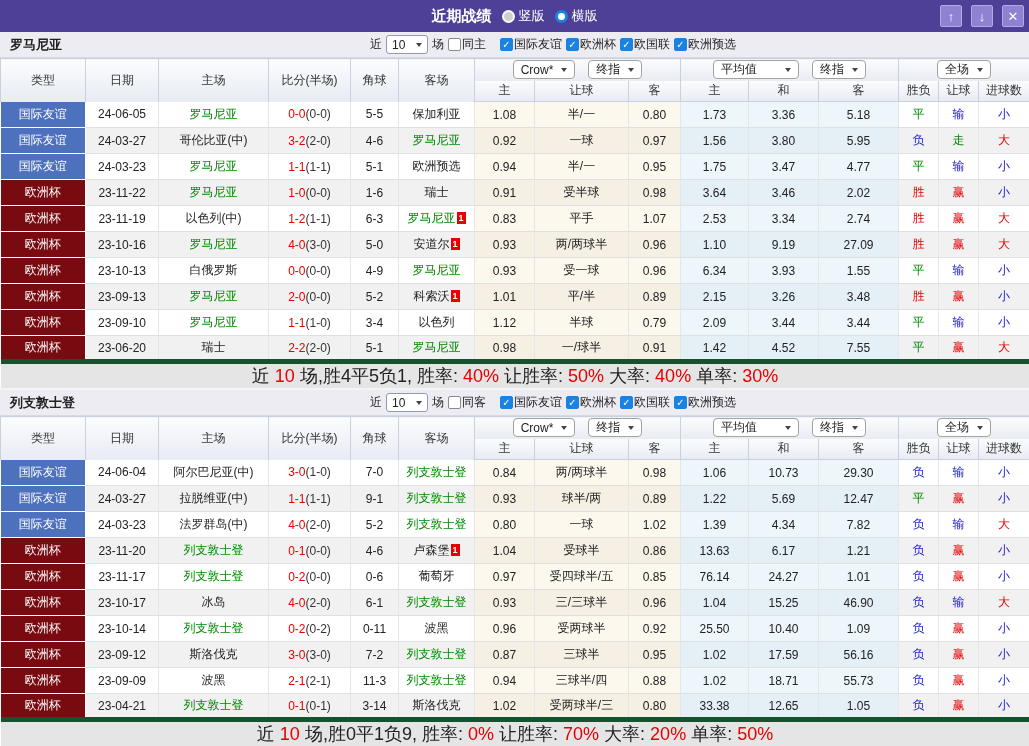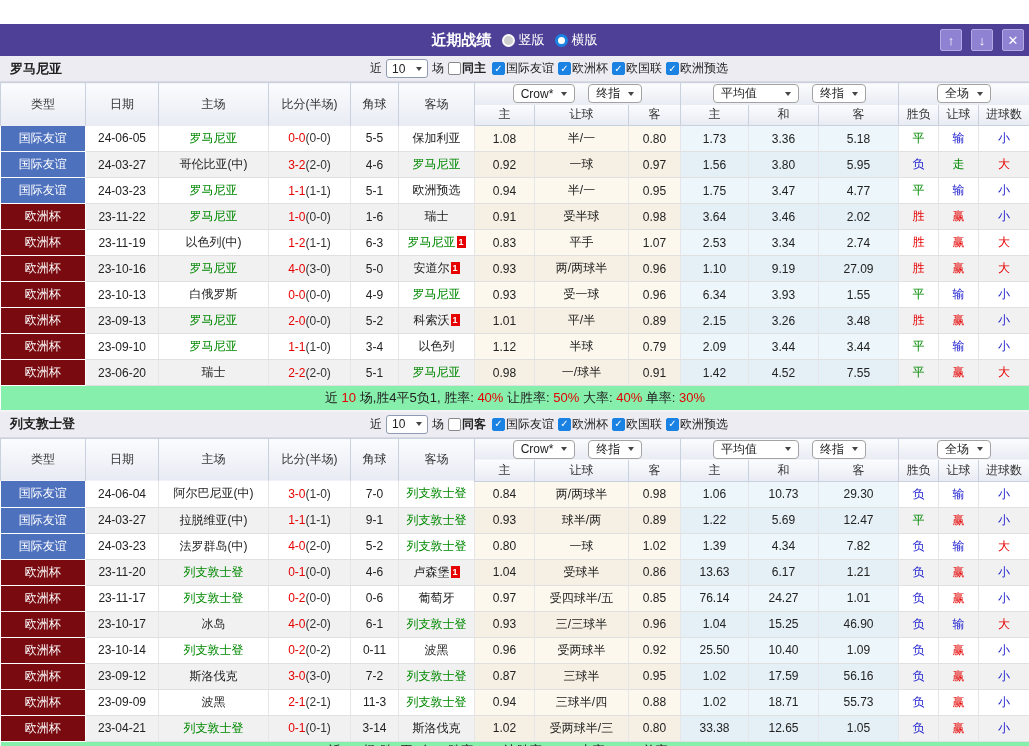--- a/index.html
+++ b/index.html
@@ -1,41 +1,41 @@
 <!DOCTYPE html>
 <html><head>
 <meta charset="utf-8">
 <style>
   * { box-sizing: border-box; margin: 0; padding: 0; }
   body { background: #fff; font-family: "Liberation Sans", "DejaVu Sans", sans-serif; }
   .app { width: 1029px; border-bottom: 2px solid #2e3b99; }
 
   
-  .titlebar { position: relative; height: 32px; background: #4e4097; display: flex; align-items: center; justify-content: center; margin-top: 24px; }
+  .titlebar { position: relative; height: 32px; background: #4e4097; display: flex; align-items: center; justify-content: center; }
   .title-group { display: flex; align-items: center; gap: 10px; }
   .app-title { color: #fff; font-size: 15px; font-weight: bold; }
   .radio-item { display: inline-flex; align-items: center; gap: 4px; color: #fff; font-size: 13px; cursor: default; }
   .radio { width: 13px; height: 13px; border-radius: 50%; display: inline-block; }
   .radio.gray { background: #cfcfcf; border: 2px solid #fafafa; }
   .radio.blue { background: #fff; border: 3px solid #1a82e2; }
   .win-buttons { position: absolute; right: 5px; top: 5px; display: flex; gap: 9px; }
   .wbtn { width: 22px; height: 22px; background: #8f82d2; border: 1px solid #b3a9e3; border-radius: 2px; color: #fff; font-size: 13px; font-weight: bold; display: flex; align-items: center; justify-content: center; cursor: pointer; }
 
   
   .sec-header { position: relative; height: 26px; background: #ececf2; border-bottom: 1px solid #d9d9e2; display: flex; align-items: center; }
   .sec2 .sec-header { border-top: 2px solid #f4f4f6; height: 28px; }
   .team-name { font-size: 13px; font-weight: bold; color: #222; padding-left: 10px; }
   .filter-group { position: absolute; left: 370px; display: flex; align-items: center; gap: 4px; font-size: 12px; color: #222; }
   .msel { display: inline-flex; align-items: center; justify-content: space-between; gap: 7px; background: #fff; border: 1px solid #8f9bb3; border-radius: 3px; height: 19px; padding: 0 5px; min-width: 42px; cursor: pointer; }
   .chev { width: 0; height: 0; border-left: 3.5px solid transparent; border-right: 3.5px solid transparent; border-top: 4.5px solid #444; display: inline-block; }
   .cb { width: 13px; height: 13px; display: inline-flex; align-items: center; justify-content: center; border-radius: 2px; font-size: 10px; line-height: 1; cursor: pointer; }
   .cb.on { background: #1a82e2; border: 1px solid #1a82e2; color: #fff; }
   .cb.off { background: #fff; border: 1px solid #8a8a8a; color: transparent; }
   .cb-item { display: inline-flex; align-items: center; gap: 1px; }
-  .cb-item.spaced { margin-right: 2px; font-weight: bold; }
+  .cb-item.spaced { margin-right: 10px; }
 
   
   table { border-collapse: collapse; table-layout: fixed; width: 1029px; }
   thead th { background: linear-gradient(#fbfcfe, #e8ebf3); border: 1px solid #c9d1de; font-size: 12px; font-weight: normal; color: #333; height: 22px; }
   thead tr.group-row th { border-bottom: none; }
   thead tr.sub-row th { border-top: none; height: 21px; }
   thead th.spanner { height: 43px; }
   .hsel { display: inline-flex; align-items: center; justify-content: space-between; gap: 8px; background: #fff; border: 1px solid #a3a3a3; border-radius: 4px; height: 19px; padding: 0 7px; font-size: 12px; color: #222; cursor: pointer; }
   .sel-wrap { display: inline-flex; gap: 13px; align-items: center; }
 
@@ -50,21 +50,21 @@
   td.ce { background: #780a10 !important; }
 
   .tg { color: #008800; }
   .tr { color: #e60000; }
   .tb { color: #2020d0; }
   .ft { color: #e60000; }
   .ht { color: #333; }
   .rc { display: inline-block; background: #e60000; color: #fff; font-size: 9px; font-weight: bold; width: 9px; height: 12px; line-height: 12px; text-align: center; margin-left: 1px; vertical-align: 1px; }
   .rc:empty { display: none; }
 
-  tfoot td { height: 24px; text-align: center; font-size: 13px; color: #222; border-top: 1px solid #14532d; background: #86efac; }
+  tfoot td { height: 24px; text-align: center; font-size: 18px; color: #222; border-top: 5px solid #14532d; background: #e5e5e5; }
   .sec2 tfoot td { height: 20px; margin-left: 7px; }
   .sr { color: #e60000; }
   .sk { color: #222; }
 </style>
 </head>
 <body>
 
 <div class="app">
 
   <div class="titlebar">

